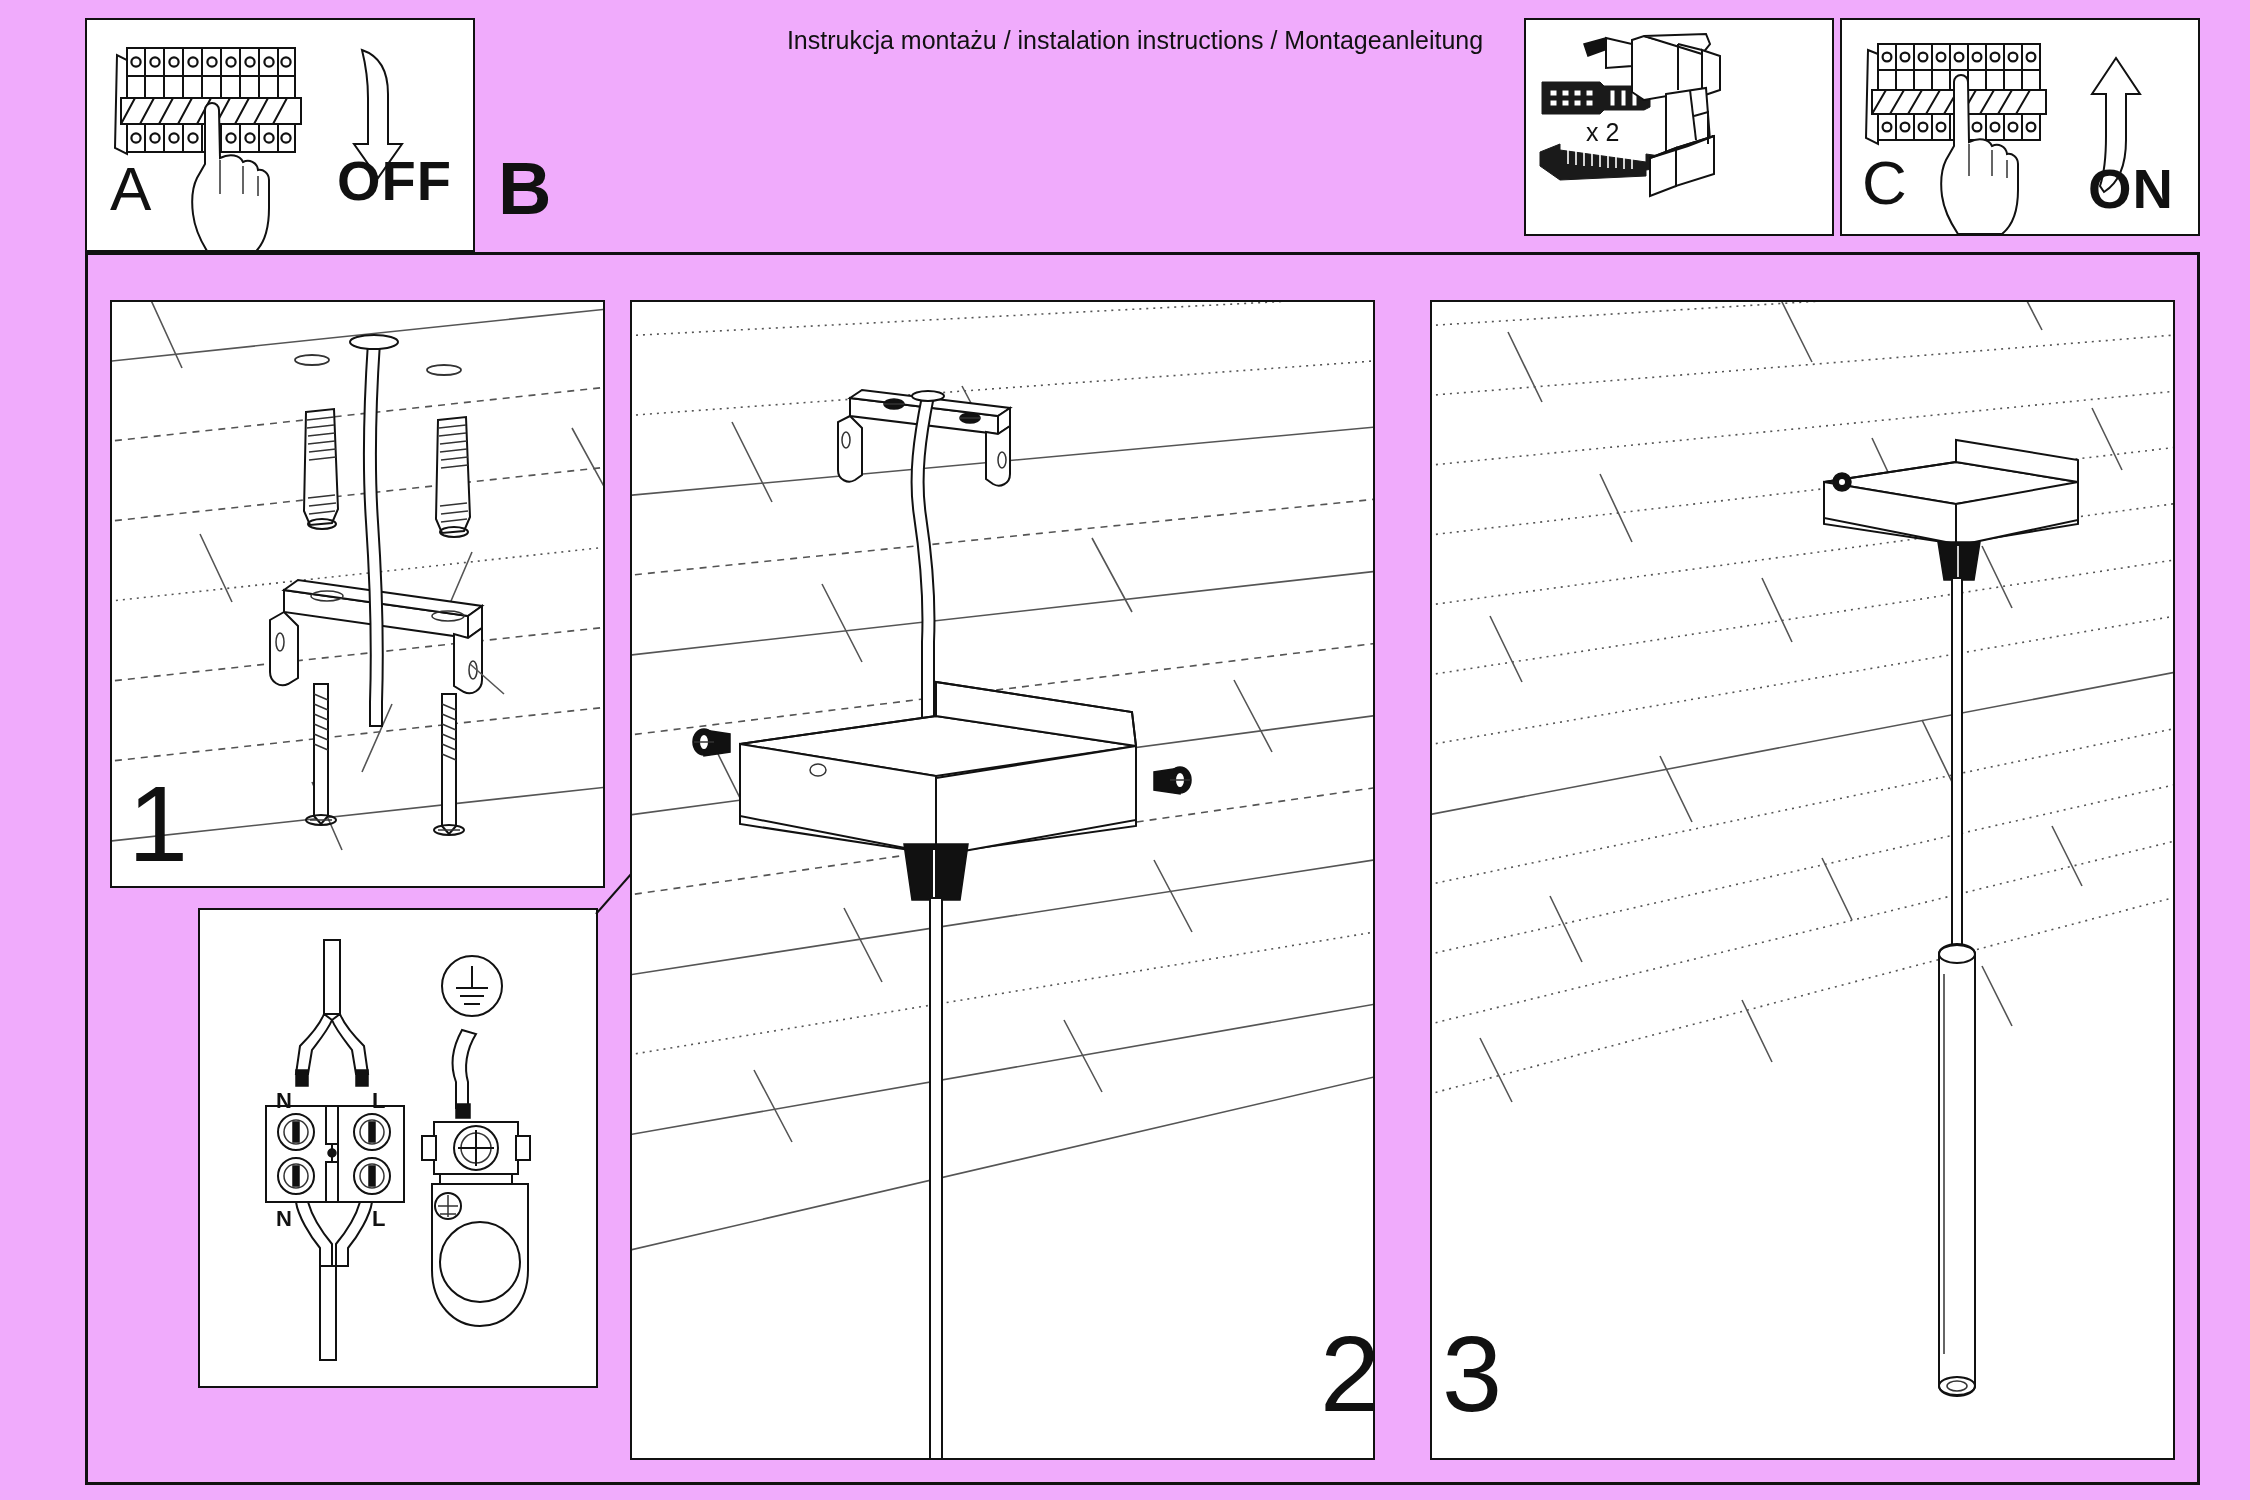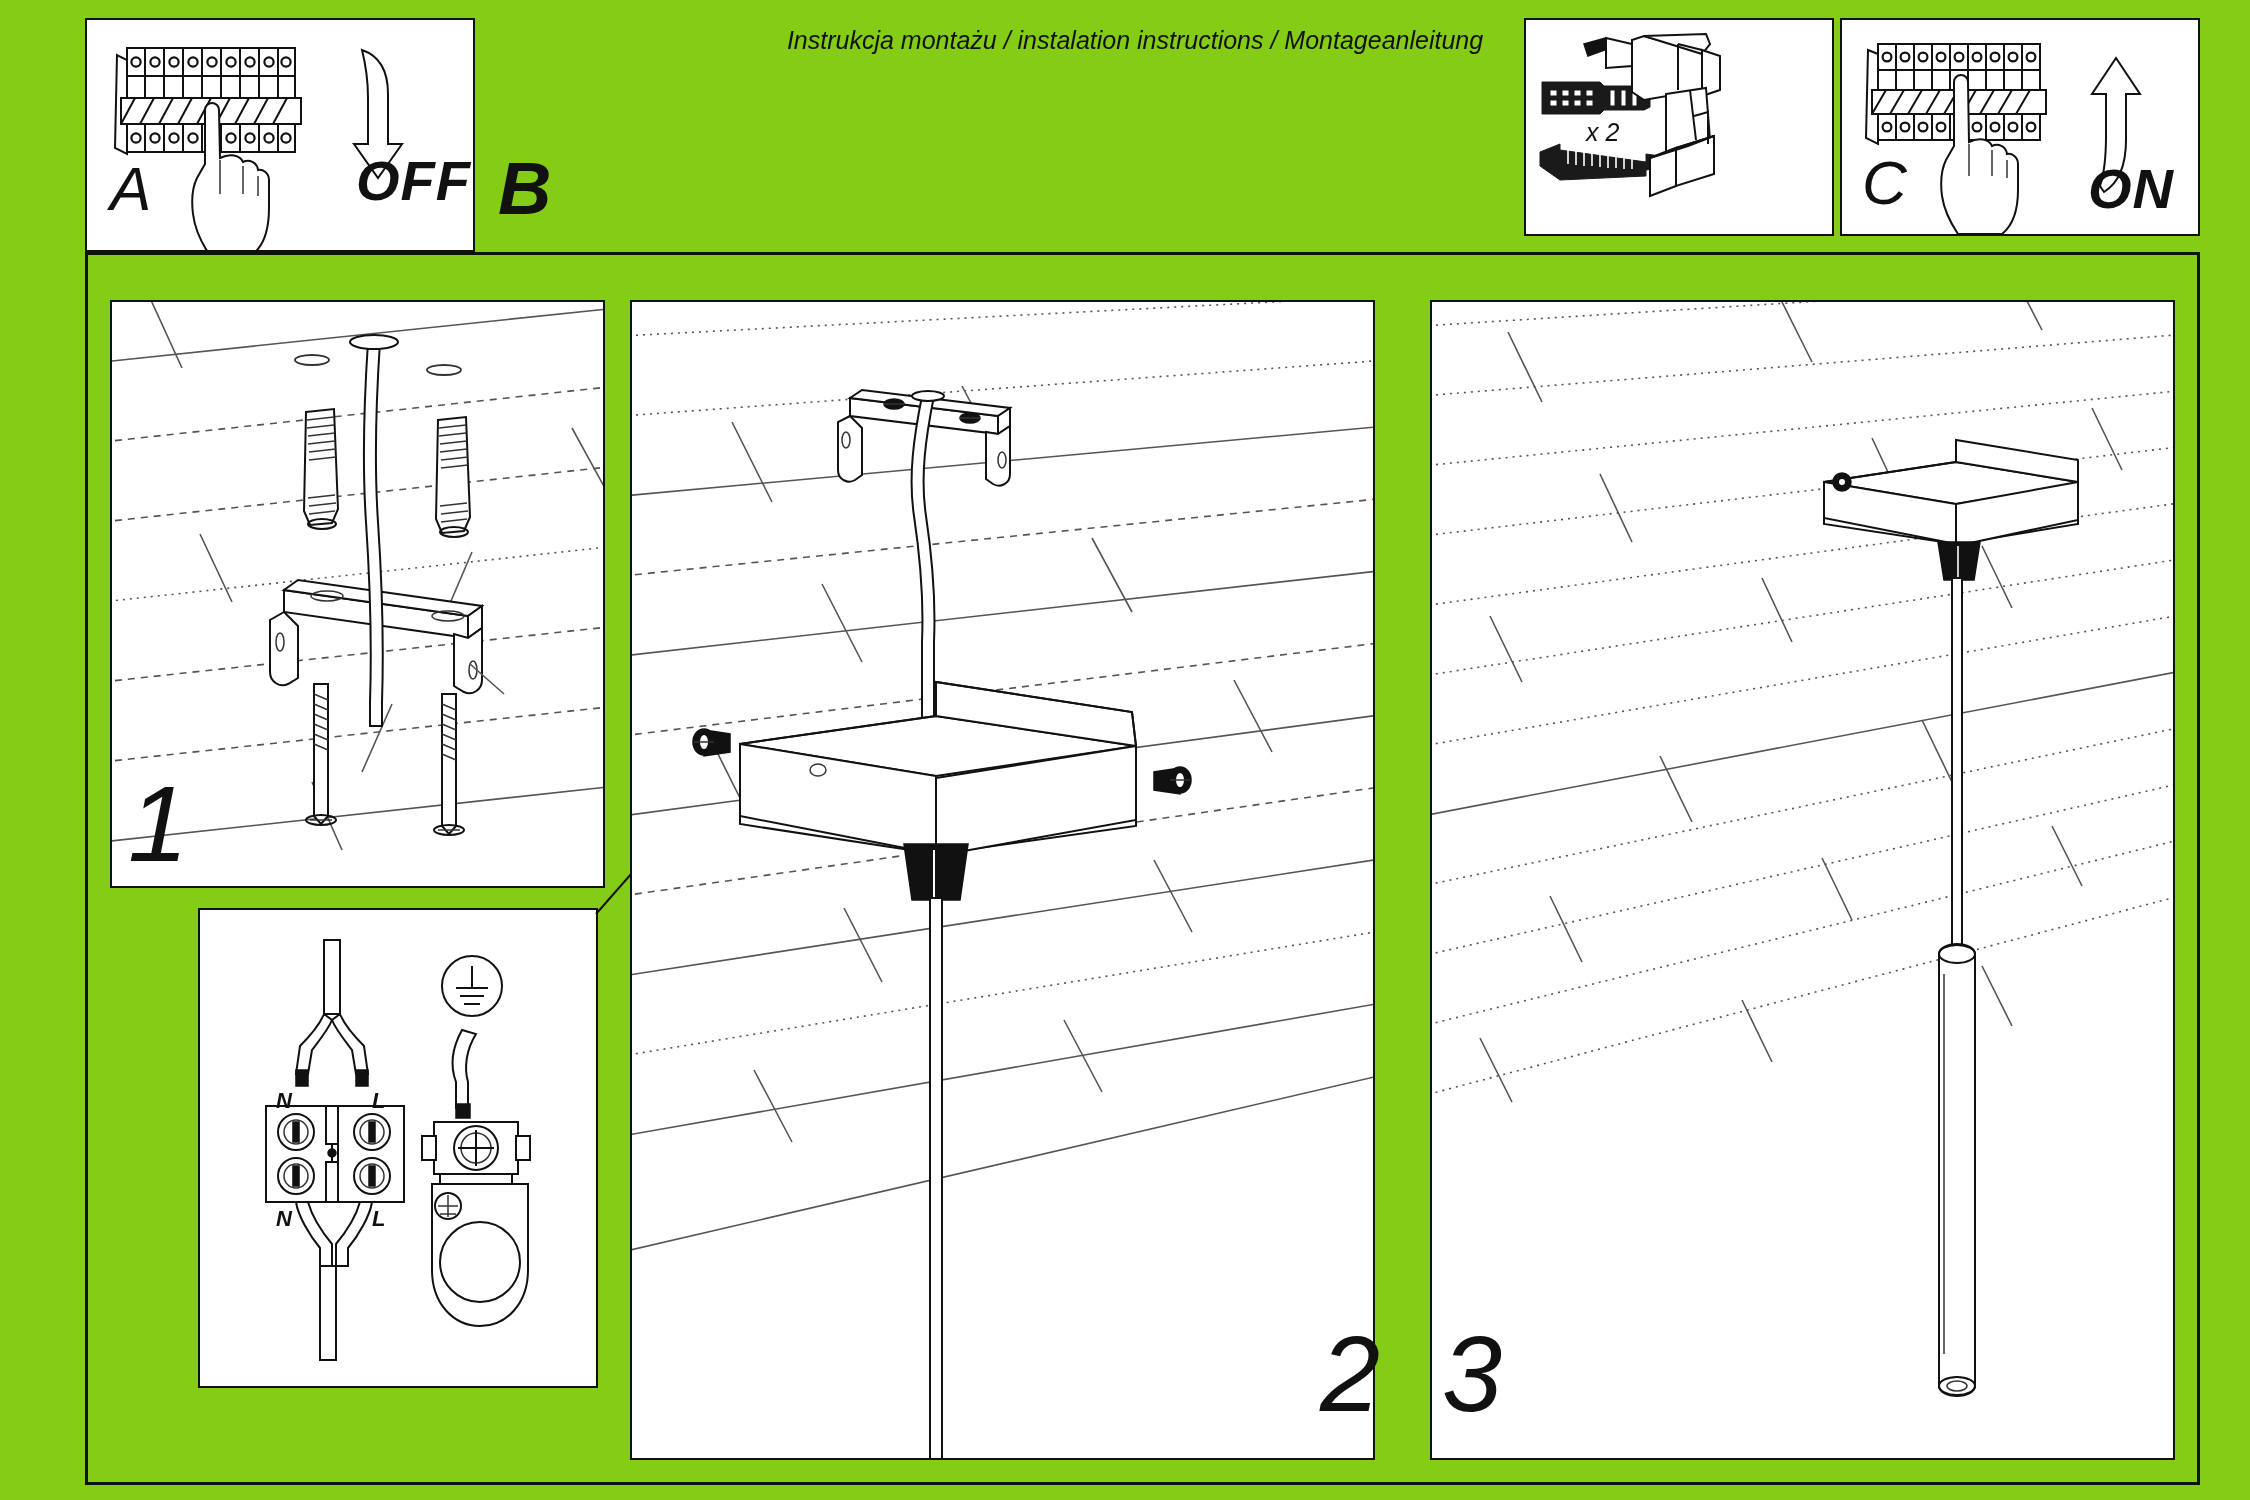--- a/index.html
+++ b/index.html
@@ -1,34 +1,34 @@
 <!DOCTYPE html>
 <html><head>
 <meta charset="utf-8">
 <style>
   html,body{margin:0;padding:0;background:#fff;}
   body{width:2250px;height:1500px;font-family:"Liberation Sans",sans-serif;color:#111;overflow:hidden;}
-  #sheet{position:relative;width:2250px;height:1500px;background:#84cc16;font-style:italic;}
+  #sheet{position:relative;width:2250px;height:1500px;background:#f0abfc;}
 
   .outer-border{position:absolute;left:85px;top:252px;width:2115px;height:1233px;border:3px solid #111;box-sizing:border-box;}
 
   .panel{position:absolute;border:2px solid #111;box-sizing:border-box;background:#fff;}
 
   
   #panel-a{left:85px;top:18px;width:390px;height:234px;}
   #panel-b-kit{left:1524px;top:18px;width:310px;height:218px;}
   #panel-c{left:1840px;top:18px;width:360px;height:218px;}
 
   .step-letter{position:absolute;font-size:62px;font-weight:400;line-height:1;color:#111;font-family:"Liberation Sans",sans-serif;}
   .onoff{position:absolute;font-size:56px;font-weight:700;letter-spacing:1px;color:#111;}
 
   #letter-a{left:110px;top:158px;}
   #letter-b{left:498px;top:152px;font-size:74px;font-weight:700;}
   #letter-c{left:1862px;top:152px;}
-  #txt-off{left:356px;top:148px;}
+  #txt-off{left:337px;top:148px;}
   #txt-on{left:2088px;top:156px;}
 
   #header{position:absolute;left:740px;top:22px;width:790px;text-align:center;}
   #header div{font-size:25px;line-height:1.45;color:#111;white-space:nowrap;}
   #header .l2{text-align:right;padding-right:6px;}
 
   #x2-label{position:absolute;left:1580px;top:118px;font-size:25px;color:#111;margin-left:6px;}
 
   
   #panel-1{left:110px;top:300px;width:495px;height:588px;}

